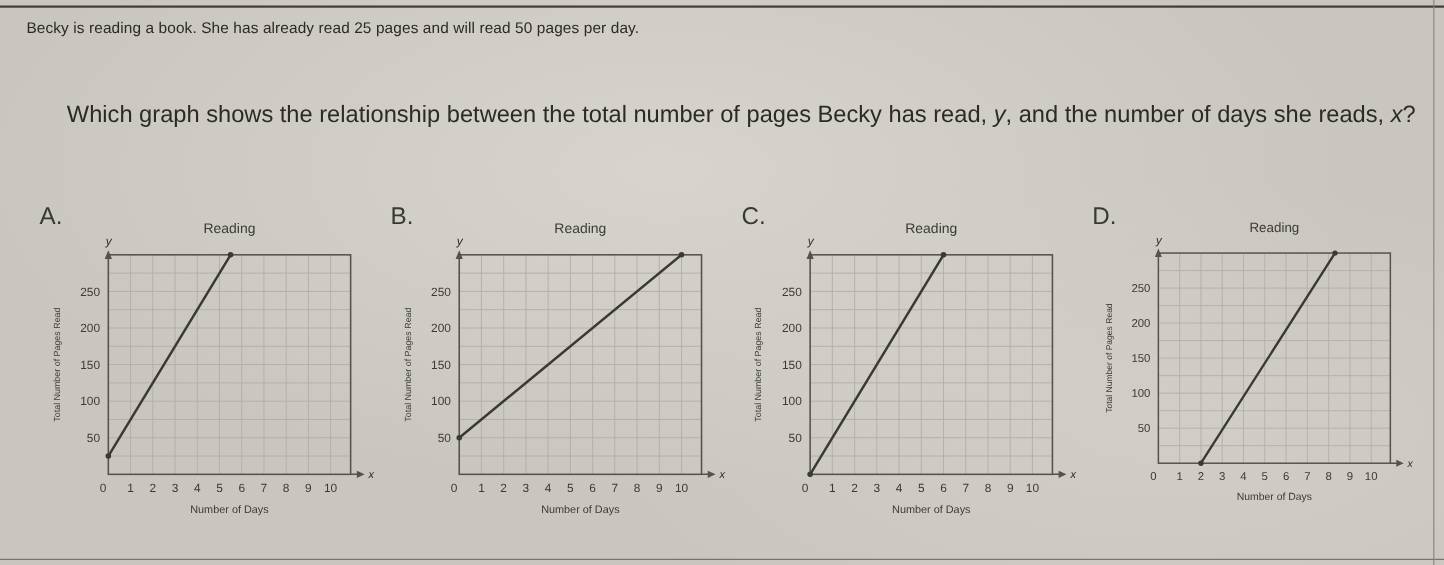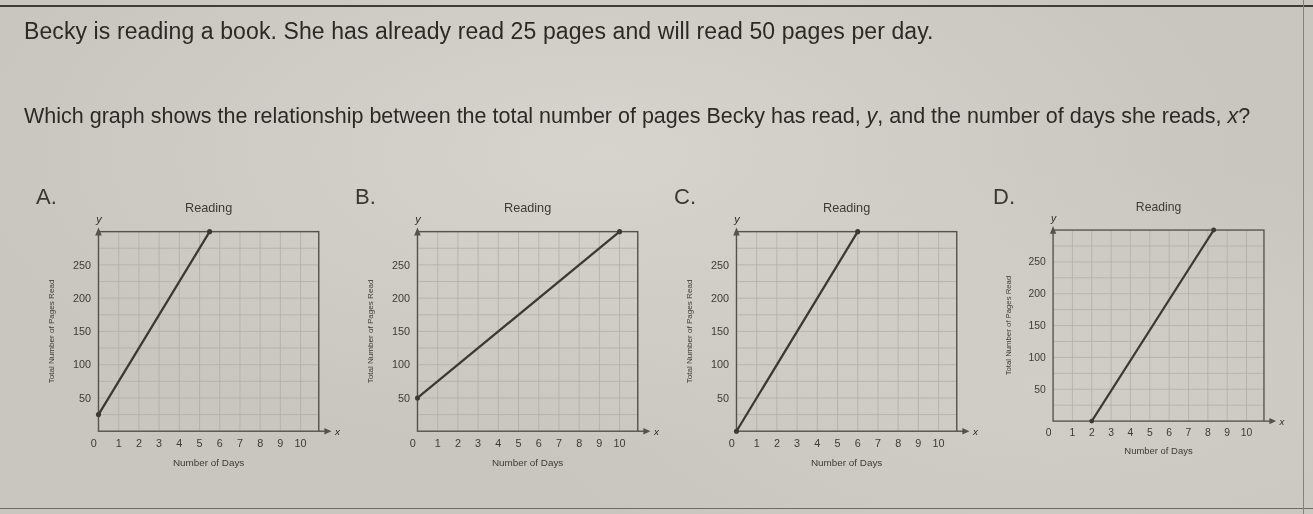--- a/index.html
+++ b/index.html
@@ -21,27 +21,28 @@
     position: absolute; bottom: 5px; left: 0; right: 0;
     border-top: 1.5px solid #6e6b64;
   }
   .rule-right {
     position: absolute; top: 0; bottom: 0; right: 9px;
     border-left: 1.3px solid #85827a;
   }
   .question { padding: 16px 26px 0 24px; }
   .q-statement {
     margin: 0 0 0 0;
-    font-size: 23px; line-height: 1.35;
+    font-size: 14px; line-height: 1.35;
     letter-spacing: 0.1px;
   }
   .q-prompt {
     margin: 52px 0 0 0;
     font-size: 21.5px; line-height: 1.6;
     max-width: 1278px;
+    text-align: right;
   }
   .q-prompt i { font-style: italic; }
   .options-row {
     position: absolute; left: 34px; right: 22px; top: 182px;
     display: flex; justify-content: space-between;
   }
   .option-panel { position: relative; width: 318px; }
   .option-panel.d { width: 300px; }
   .option-label {
     position: absolute; top: 2px; left: 2px;

